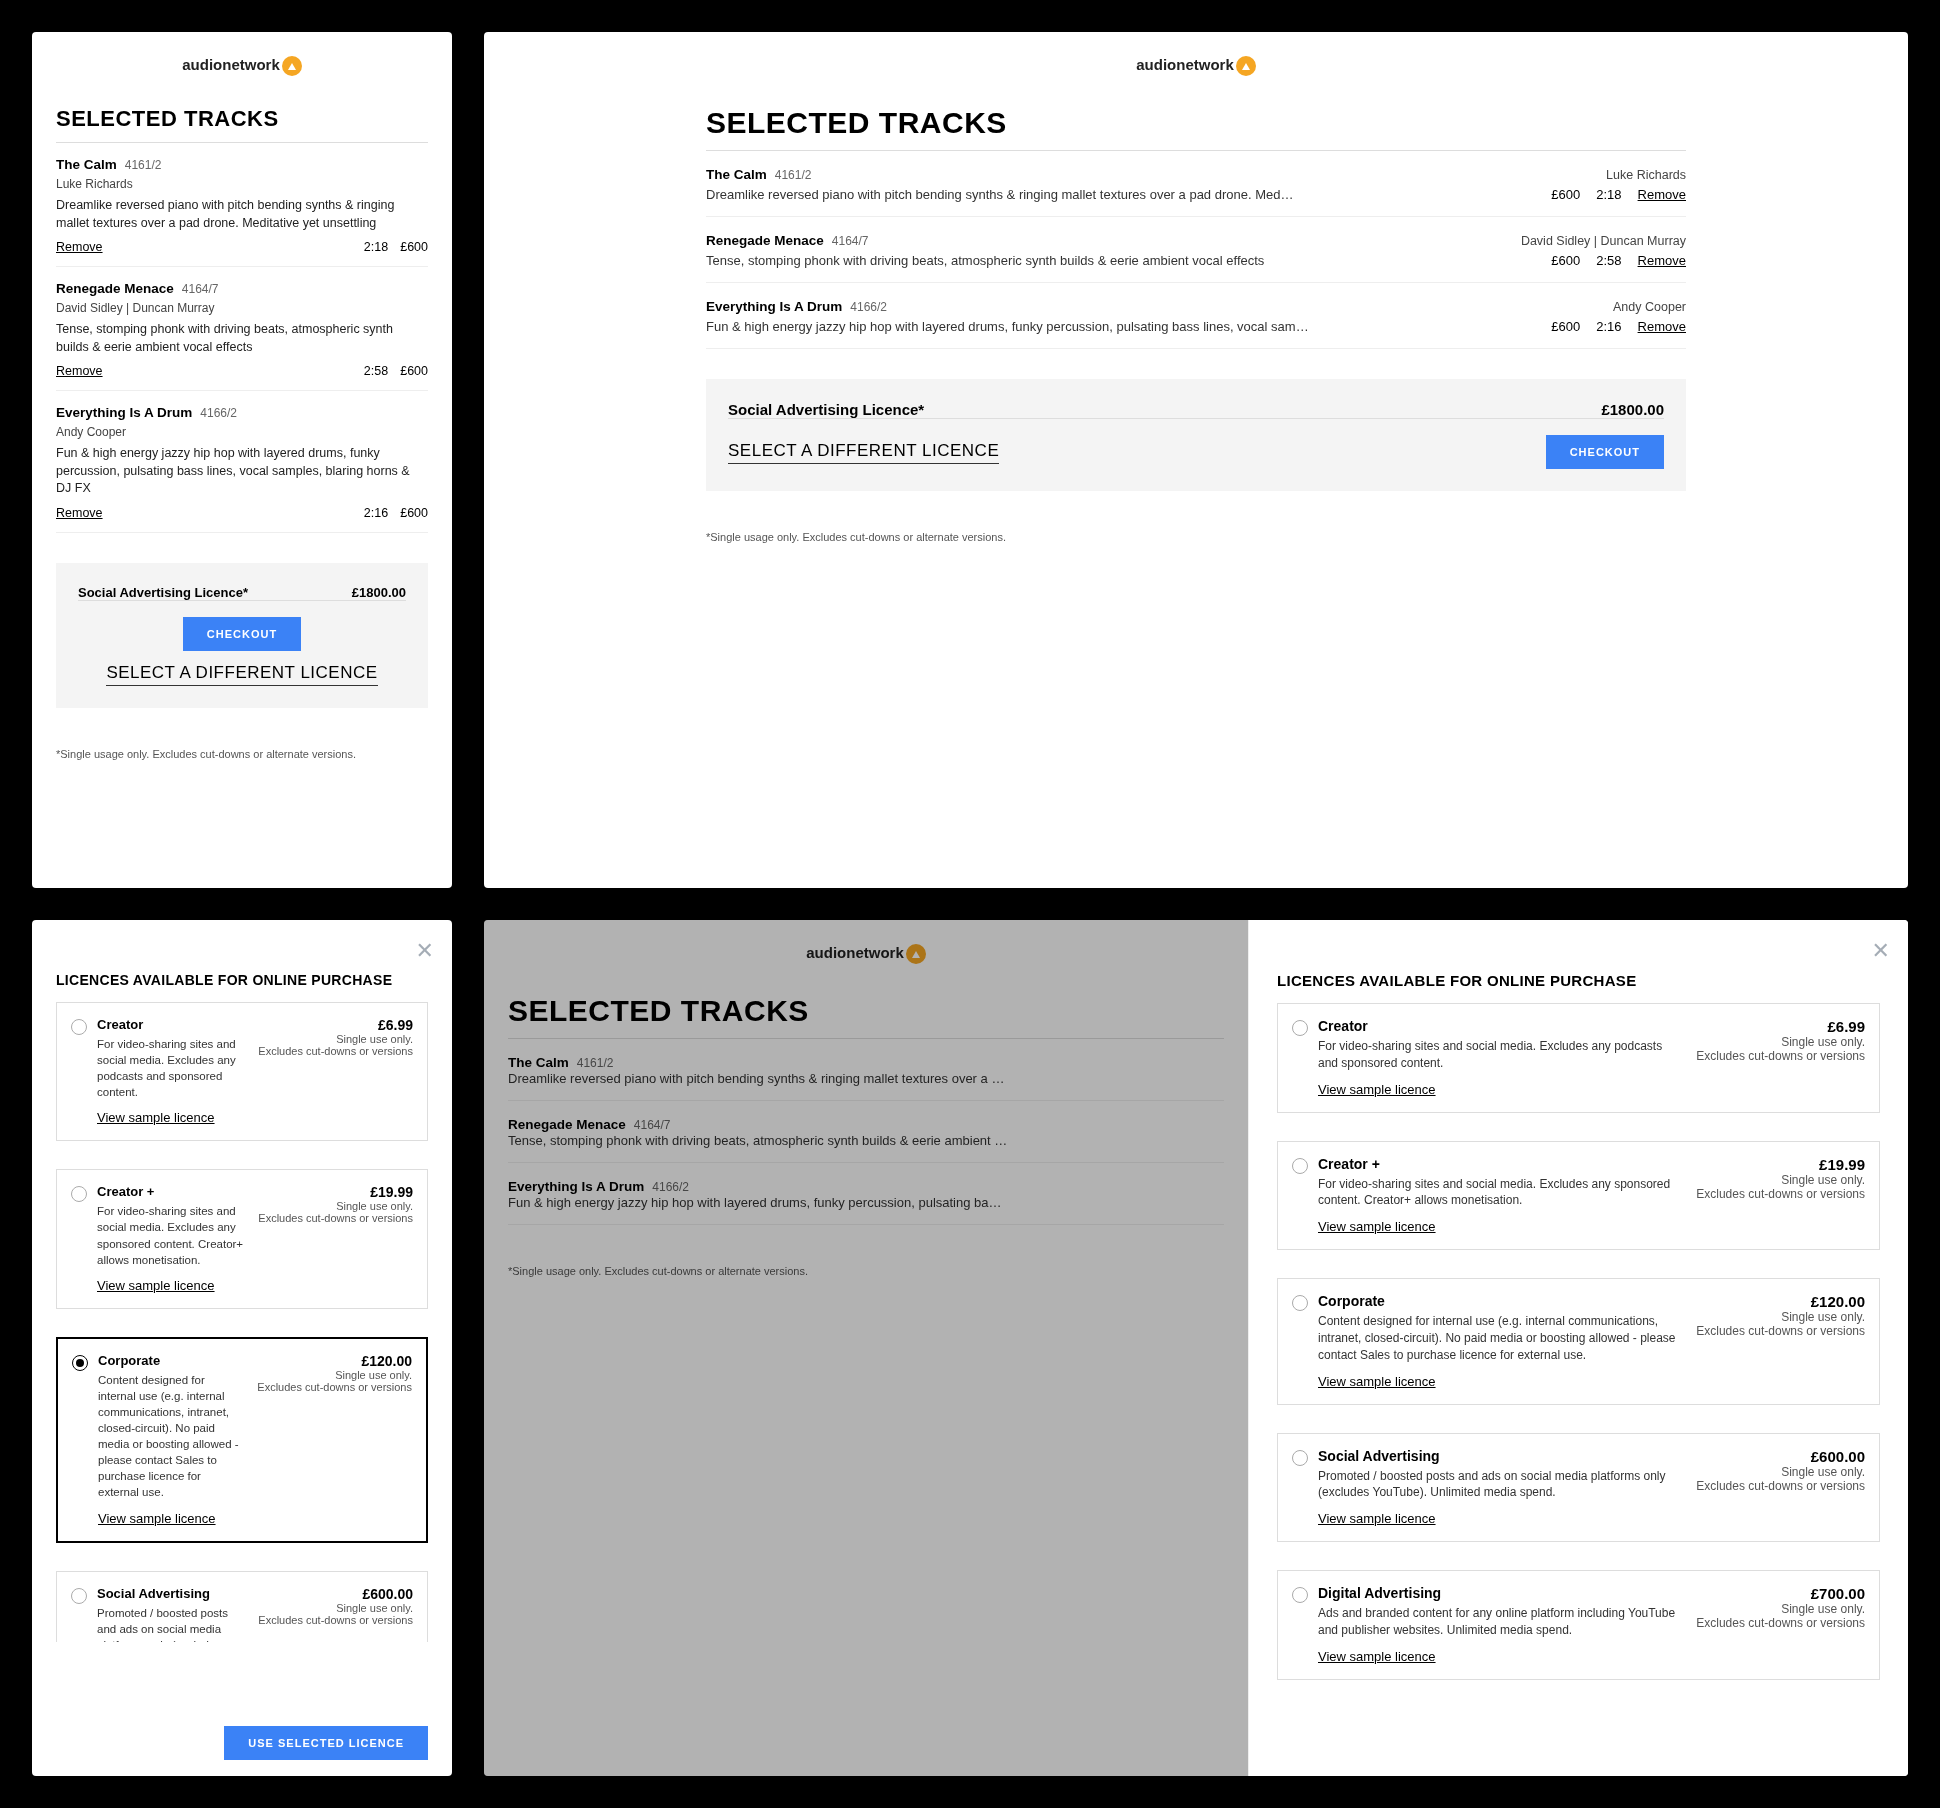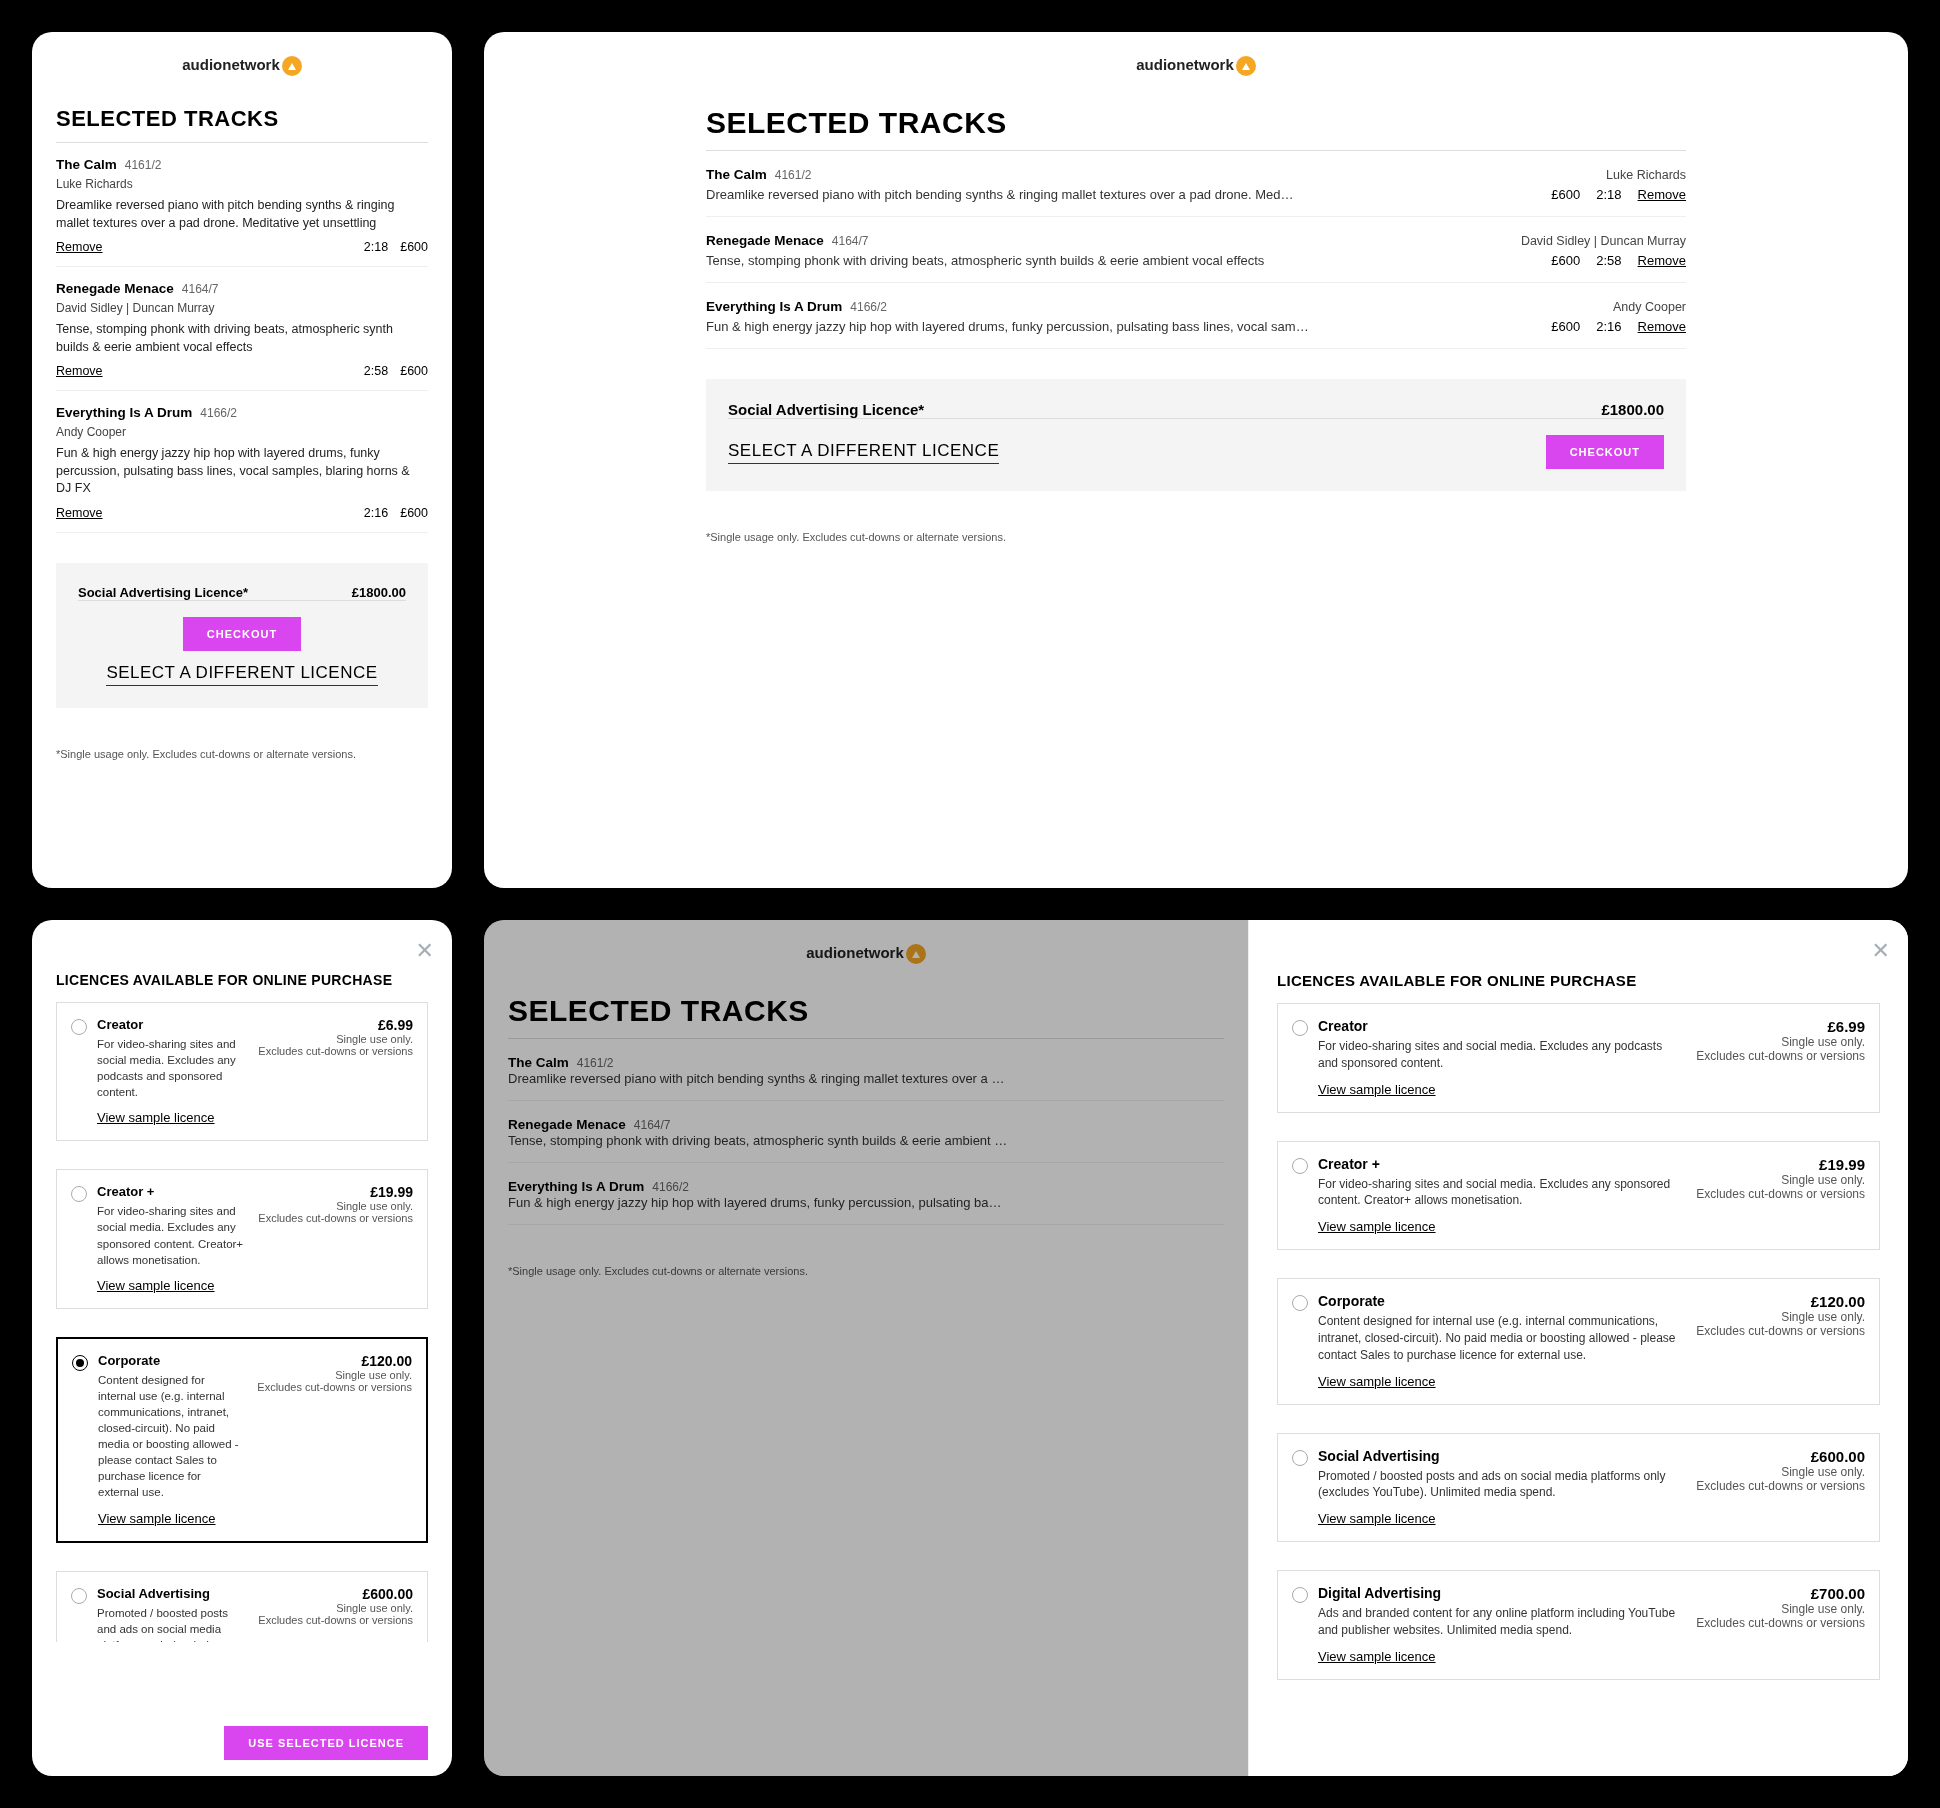--- a/index.html
+++ b/index.html
@@ -9,21 +9,21 @@
   display: grid;
   grid-template-columns: 420px 1fr;
   grid-template-rows: 1fr 1fr;
   gap: 32px;
   padding: 32px;
   width: 1940px;
   height: 1808px;
 }
 .panel {
   background: #fff;
-  border-radius: 20px;
+  border-radius: 4px;
   overflow: hidden;
   position: relative;
   padding: 24px 24px;
 }
 .logo {
   text-align: center;
   font-weight: 600;
   font-size: 15px;
   margin-bottom: 30px;
   color: #222;
@@ -71,21 +71,21 @@
 .wide-meta { display: flex; gap: 16px; font-size: 13px; align-items: baseline; }
 .summary-box {
   background: #f4f4f4;
   padding: 22px;
   margin-top: 30px;
 }
 .summary-row { display: flex; justify-content: space-between; font-weight: 700; font-size: 13px; border-bottom: 1px solid #ddd; }
 .panel-wide .summary-row { font-size: 15px; }
 .summary-actions { margin-top: 16px; display: flex; flex-direction: column; align-items: center; gap: 12px; }
 .panel-wide .summary-actions { flex-direction: row; justify-content: space-between; }
-.btn-dark { background: #d946ef; color: #fff; border: none; padding: 11px 24px; font-size: 11px; font-weight: 600; letter-spacing: 1px; cursor: pointer; }
+.btn-dark { background: #3b82f6; color: #fff; border: none; padding: 11px 24px; font-size: 11px; font-weight: 600; letter-spacing: 1px; cursor: pointer; }
 .link-small { font-size: 17px; letter-spacing: 0.5px; border-bottom: 1px solid #333; padding-bottom: 2px; cursor: pointer; }
 .footnote { font-size: 11px; color: #555; margin-top: 40px; }
 
 .close-x { position: absolute; top: 18px; right: 18px; cursor: pointer; color: #a5adb6; font-size: 22px; }
 h2.modal-title { font-weight: 800; font-size: 14px; letter-spacing: 0.3px; margin: 28px 0 14px 0; }
 .panel-wide h2.modal-title { font-size: 15px; }
 .licences { display: flex; flex-direction: column; gap: 28px; overflow-y: auto; }
 .licence { border: 1px solid #ddd; padding: 14px; display: flex; gap: 10px; }
 .licence.selected { border: 2px solid #000; }
 .radio { width: 16px; height: 16px; border: 1.5px solid #aaa; border-radius: 50%; flex-shrink: 0; margin-top: 2px; display: flex; align-items: center; justify-content: center; }

